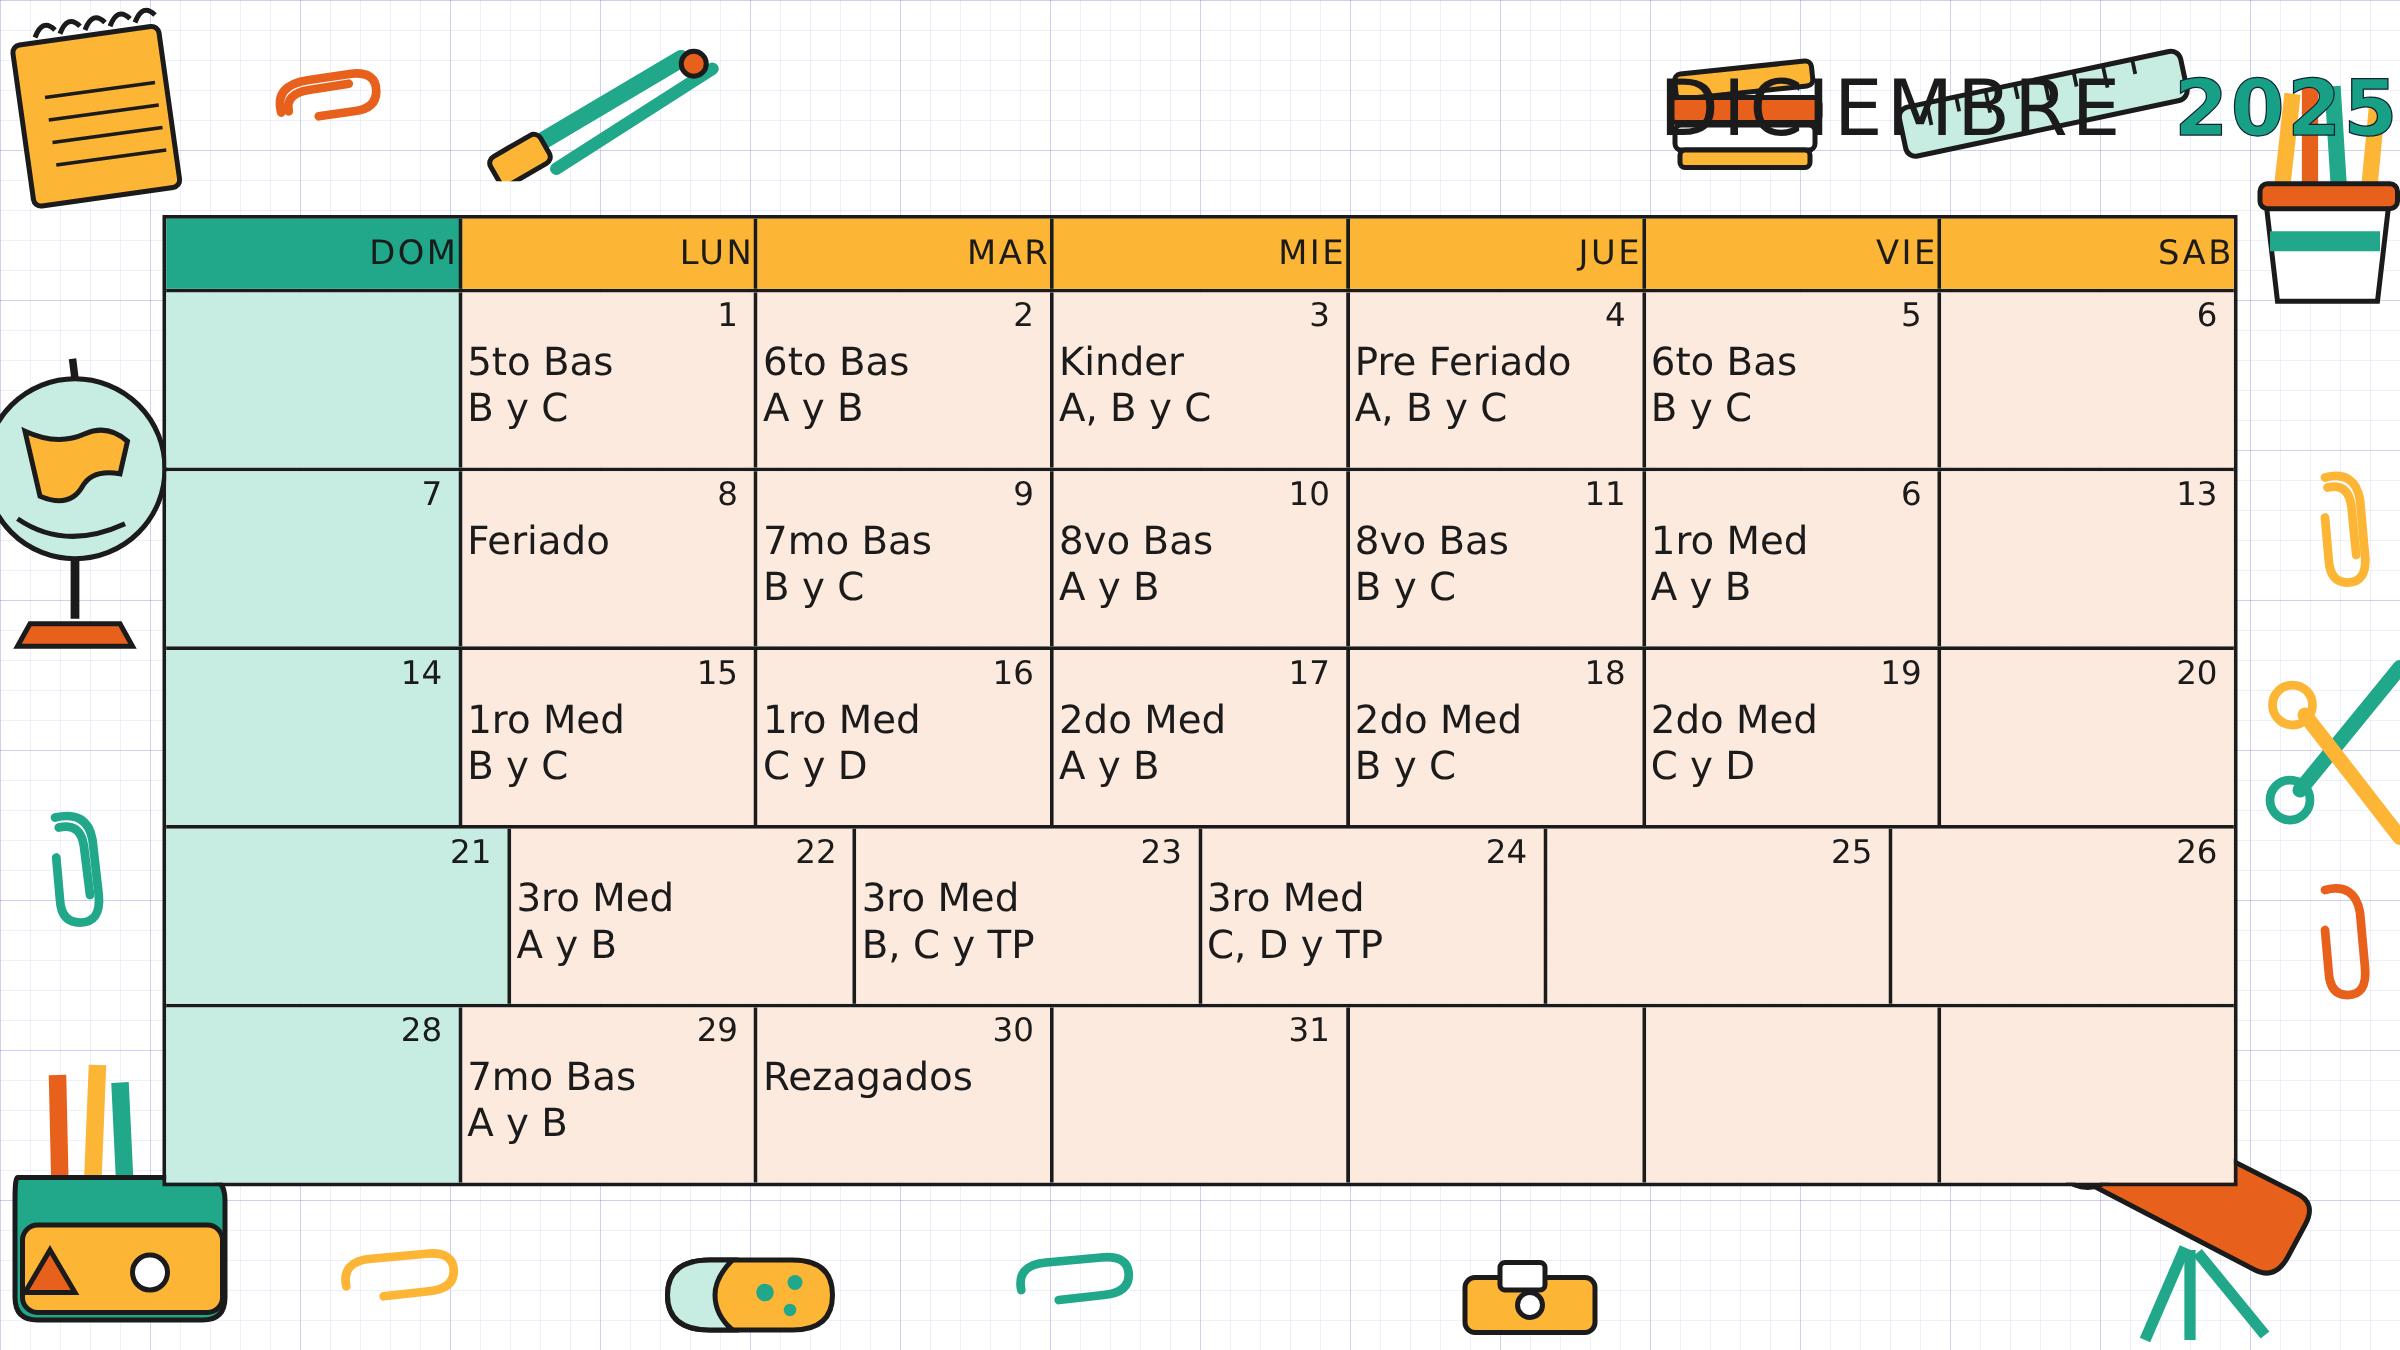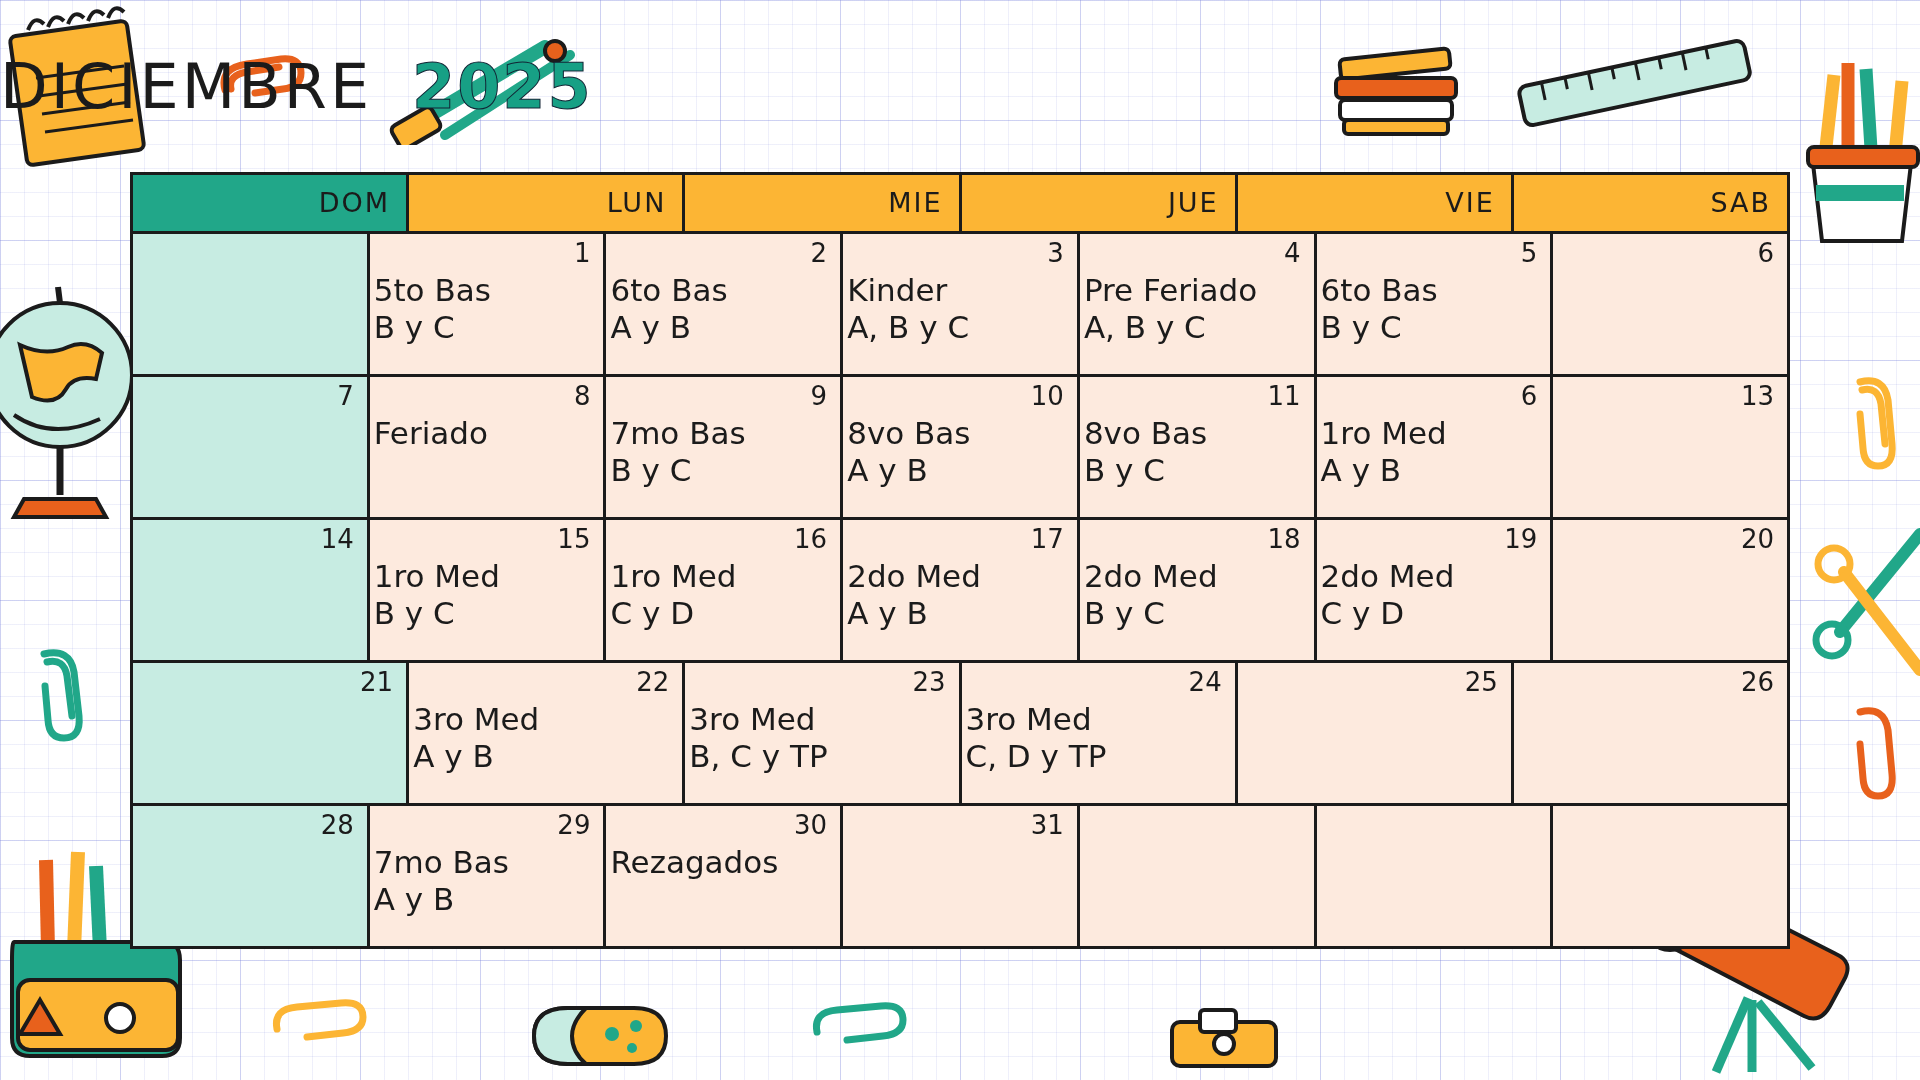--- a/index.html
+++ b/index.html
@@ -22,21 +22,21 @@
       linear-gradient(to bottom, rgba(120,130,220,0.12) 1px, transparent 1px);
     background-size: 120px 120px, 120px 120px, 24px 24px, 24px 24px;
     overflow: hidden;
   }
   
   .title-row {
     position: absolute;
     top: 50px;
     left: 0;
     width: 1920px;
-    text-align: left;
+    text-align: right;
     white-space: nowrap;
   }
   .title-month {
     font-family: "DejaVu Sans", sans-serif;
     font-size: 62px;
     letter-spacing: 3px;
     color: #1b1b1b;
     font-weight: 400;
   }
   .title-year {
@@ -59,21 +59,21 @@
   }
   .hdr-row { display: flex; }
   .hdr-cell {
     flex: 1 1 0;
     height: 56px;
     line-height: 56px;
     box-sizing: border-box;
     border-right: 3px solid #1b1b1b;
     background: #fcb534;
     text-align: right;
-    padding-right: 16px;
+    padding-right: 0;
     font-family: "DejaVu Sans", sans-serif;
     font-size: 27px;
     letter-spacing: 2px;
     color: #1b1b1b;
   }
   .hdr-cell:last-child { border-right: none; }
   .hdr-cell.sun { background: #21a789; }
 
   .week-row { display: flex; border-top: 3px solid #1b1b1b; }
   .day-cell {
@@ -268,20 +268,21 @@
 
   <div class="title-row">
     <span class="title-month">DICIEMBRE</span><span class="title-year">2025</span>
   </div>
 
   <div id="calendar">
 
     <div class="hdr-row">
       <div class="hdr-cell sun">DOM</div>
       <div class="hdr-cell">LUN</div>
+      <div class="hdr-cell">MAR</div>
       <div class="hdr-cell">MIE</div>
       <div class="hdr-cell">JUE</div>
       <div class="hdr-cell">VIE</div>
       <div class="hdr-cell">SAB</div>
     </div>
 
     <div class="week-row">
       <div class="day-cell sun">
         <span class="day-num"></span>
         <span class="evt"></span>

